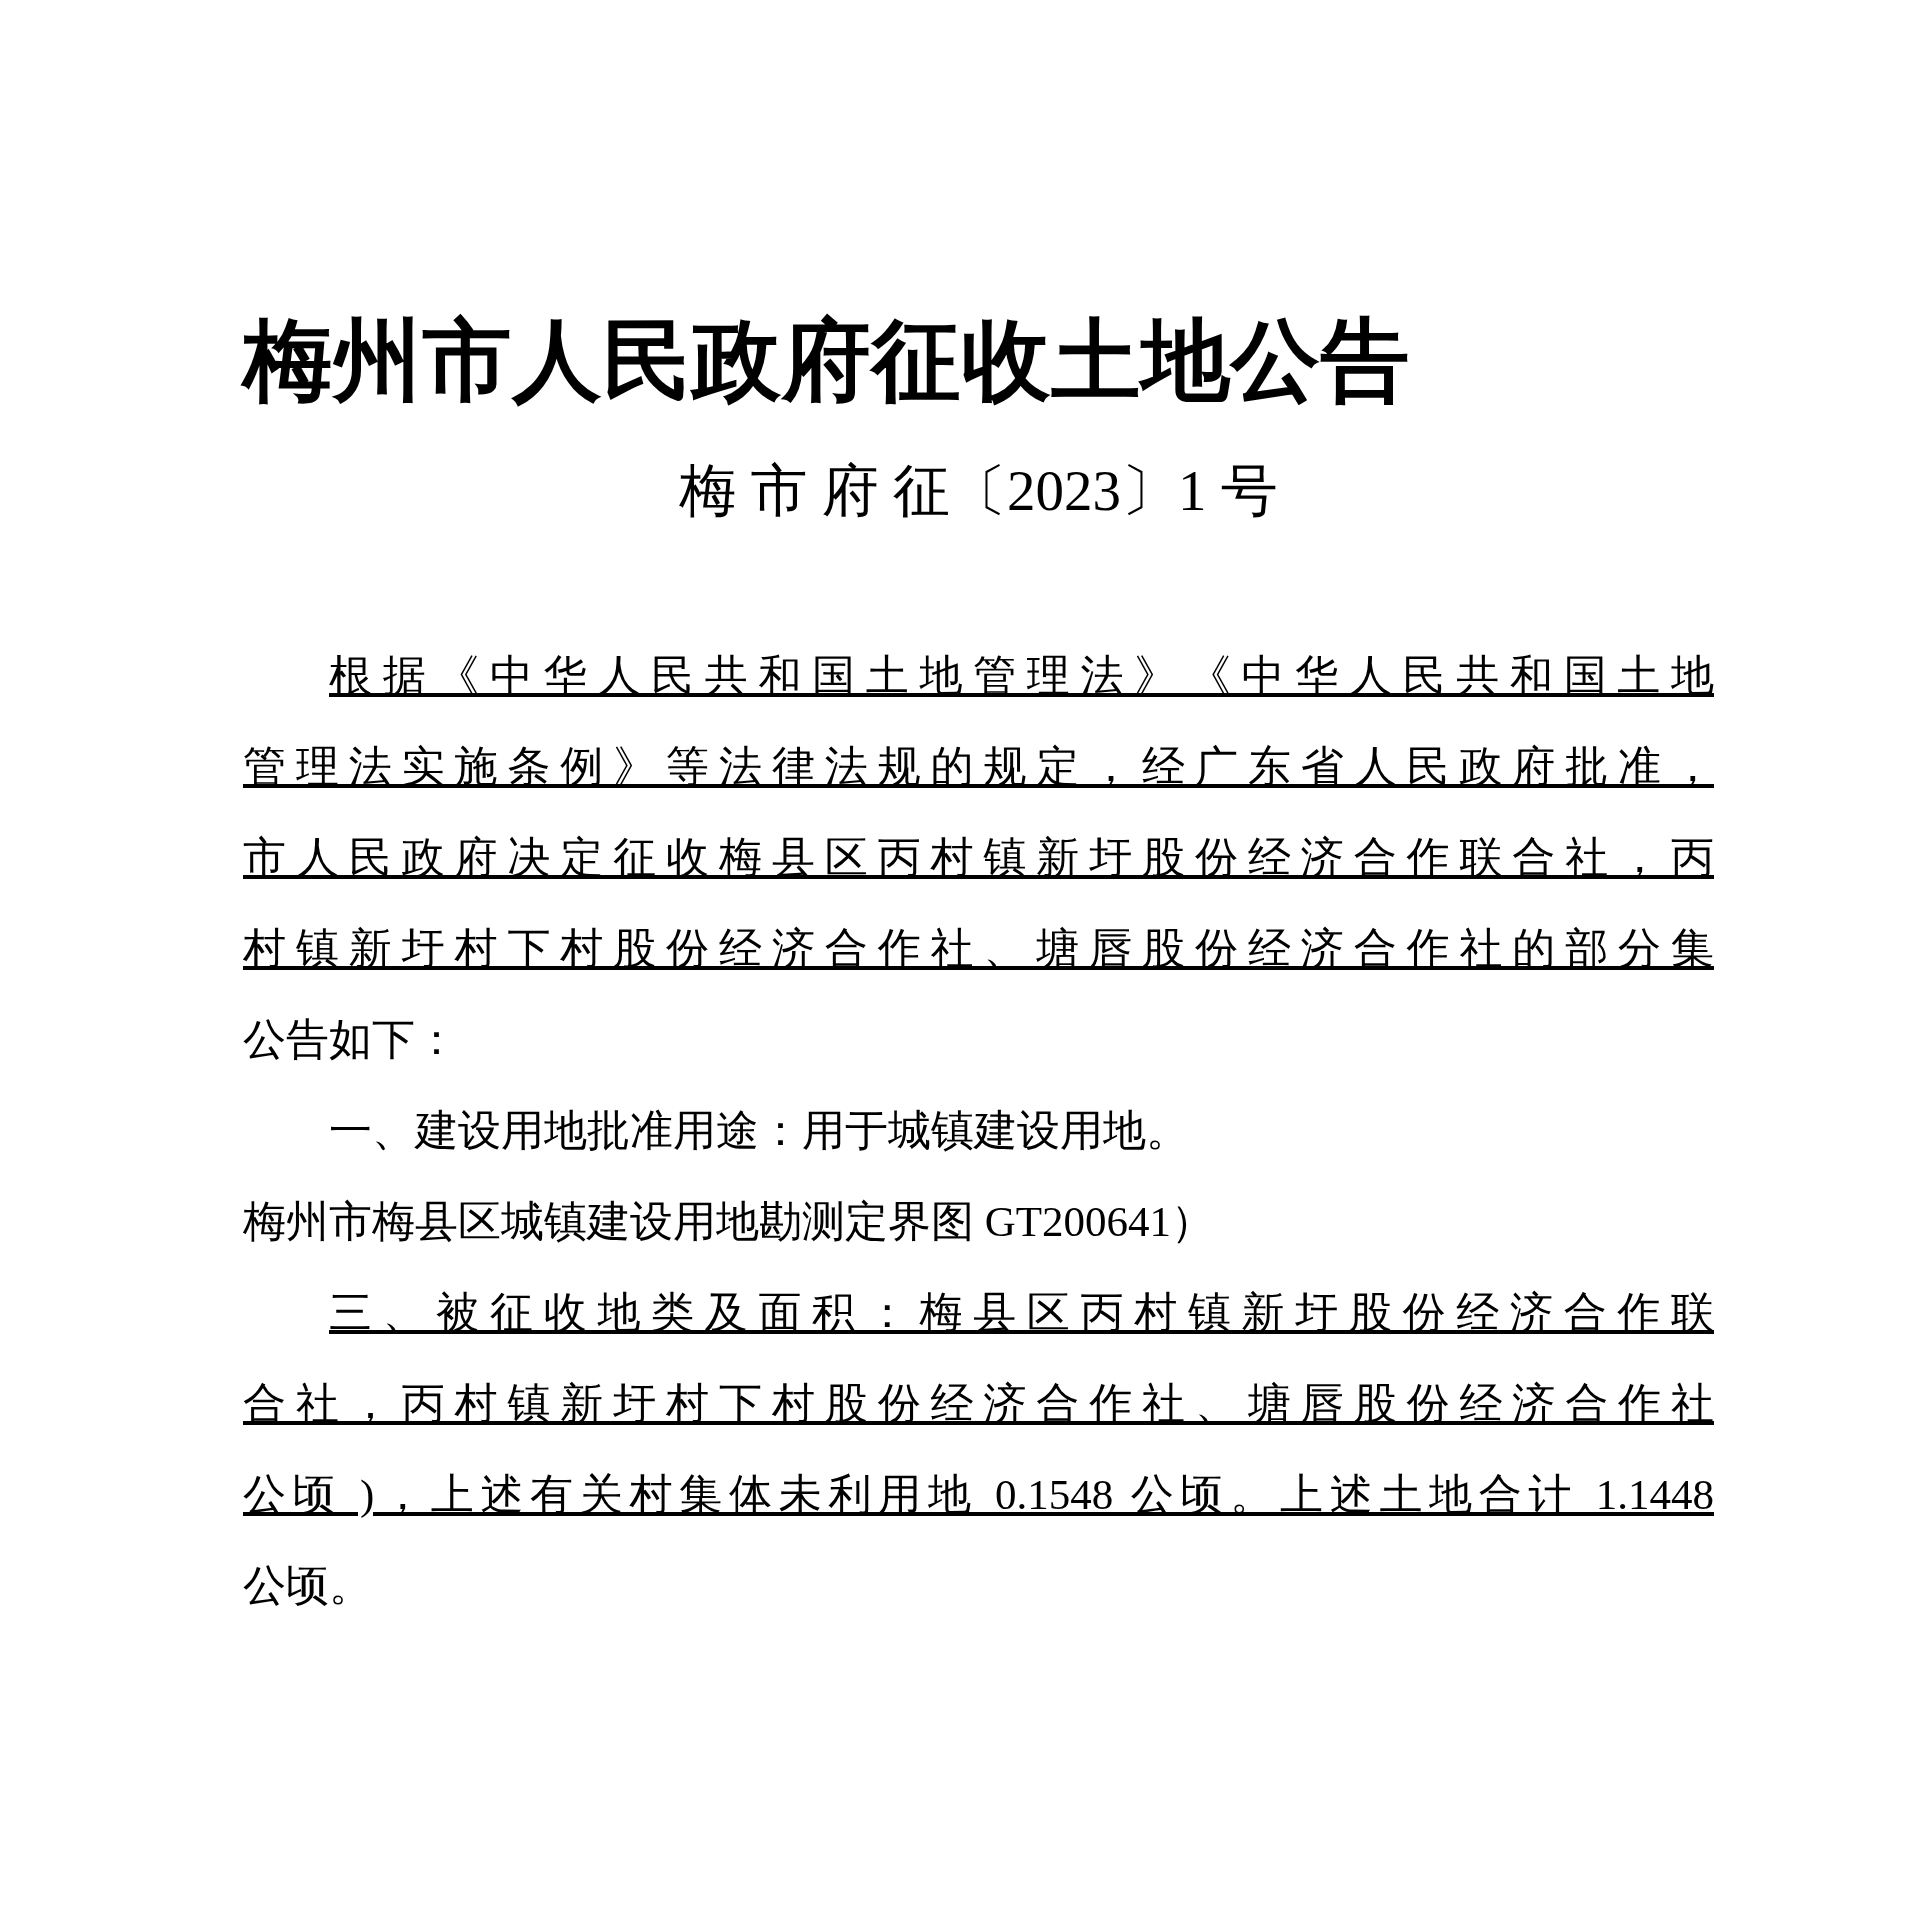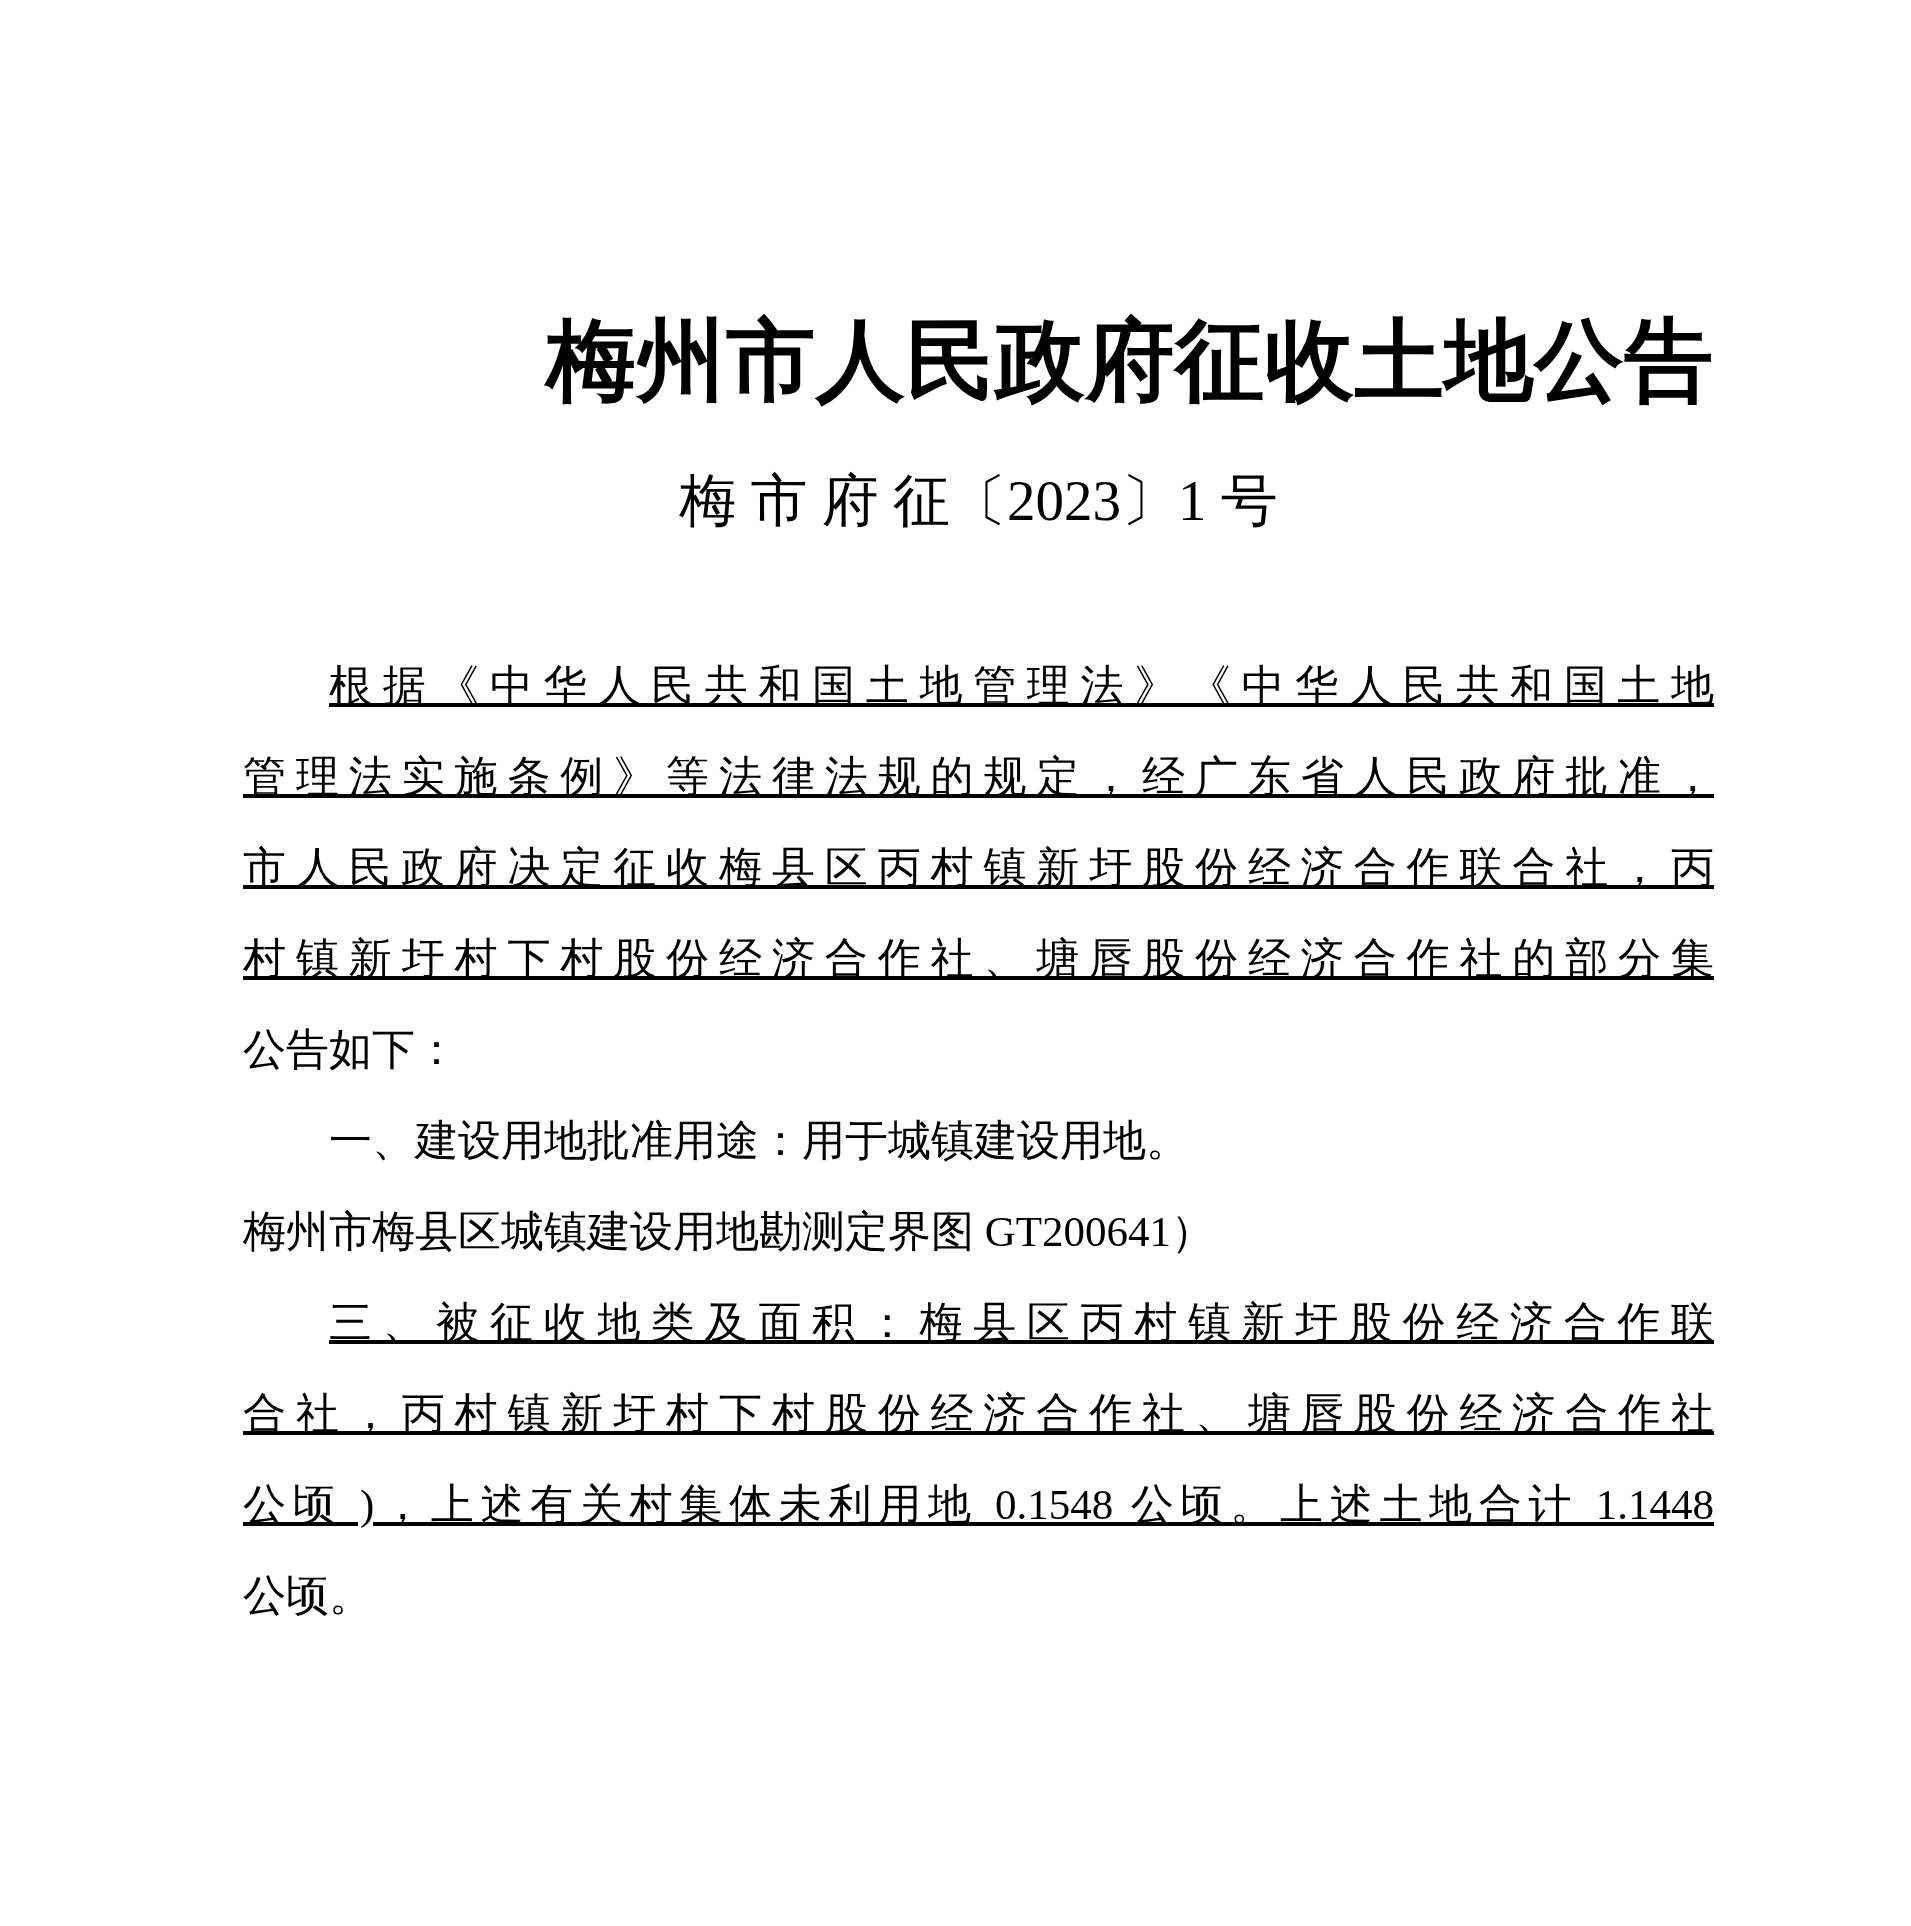--- a/index.html
+++ b/index.html
@@ -16,29 +16,29 @@
     color: #000000;
   }
   .doc-page {
     box-sizing: border-box;
     width: 1911px;
     height: 2702px;
     padding: 0 197px 0 243px;
   }
   .doc-title {
     margin-top: 306px;
-    text-align: right;
+    text-align: left;
     font-size: 89px;
     line-height: 1.25;
     font-weight: 700;
     letter-spacing: 0.8px;
     white-space: nowrap;
   }
   .doc-number {
-    margin-top: 50px;
+    margin-top: 40px;
     text-align: center;
     font-size: 57px;
     line-height: 1.2;
     font-weight: 400;
     white-space: nowrap;
   }
   .doc-body {
     margin-top: 104px;
   }
   .line {

